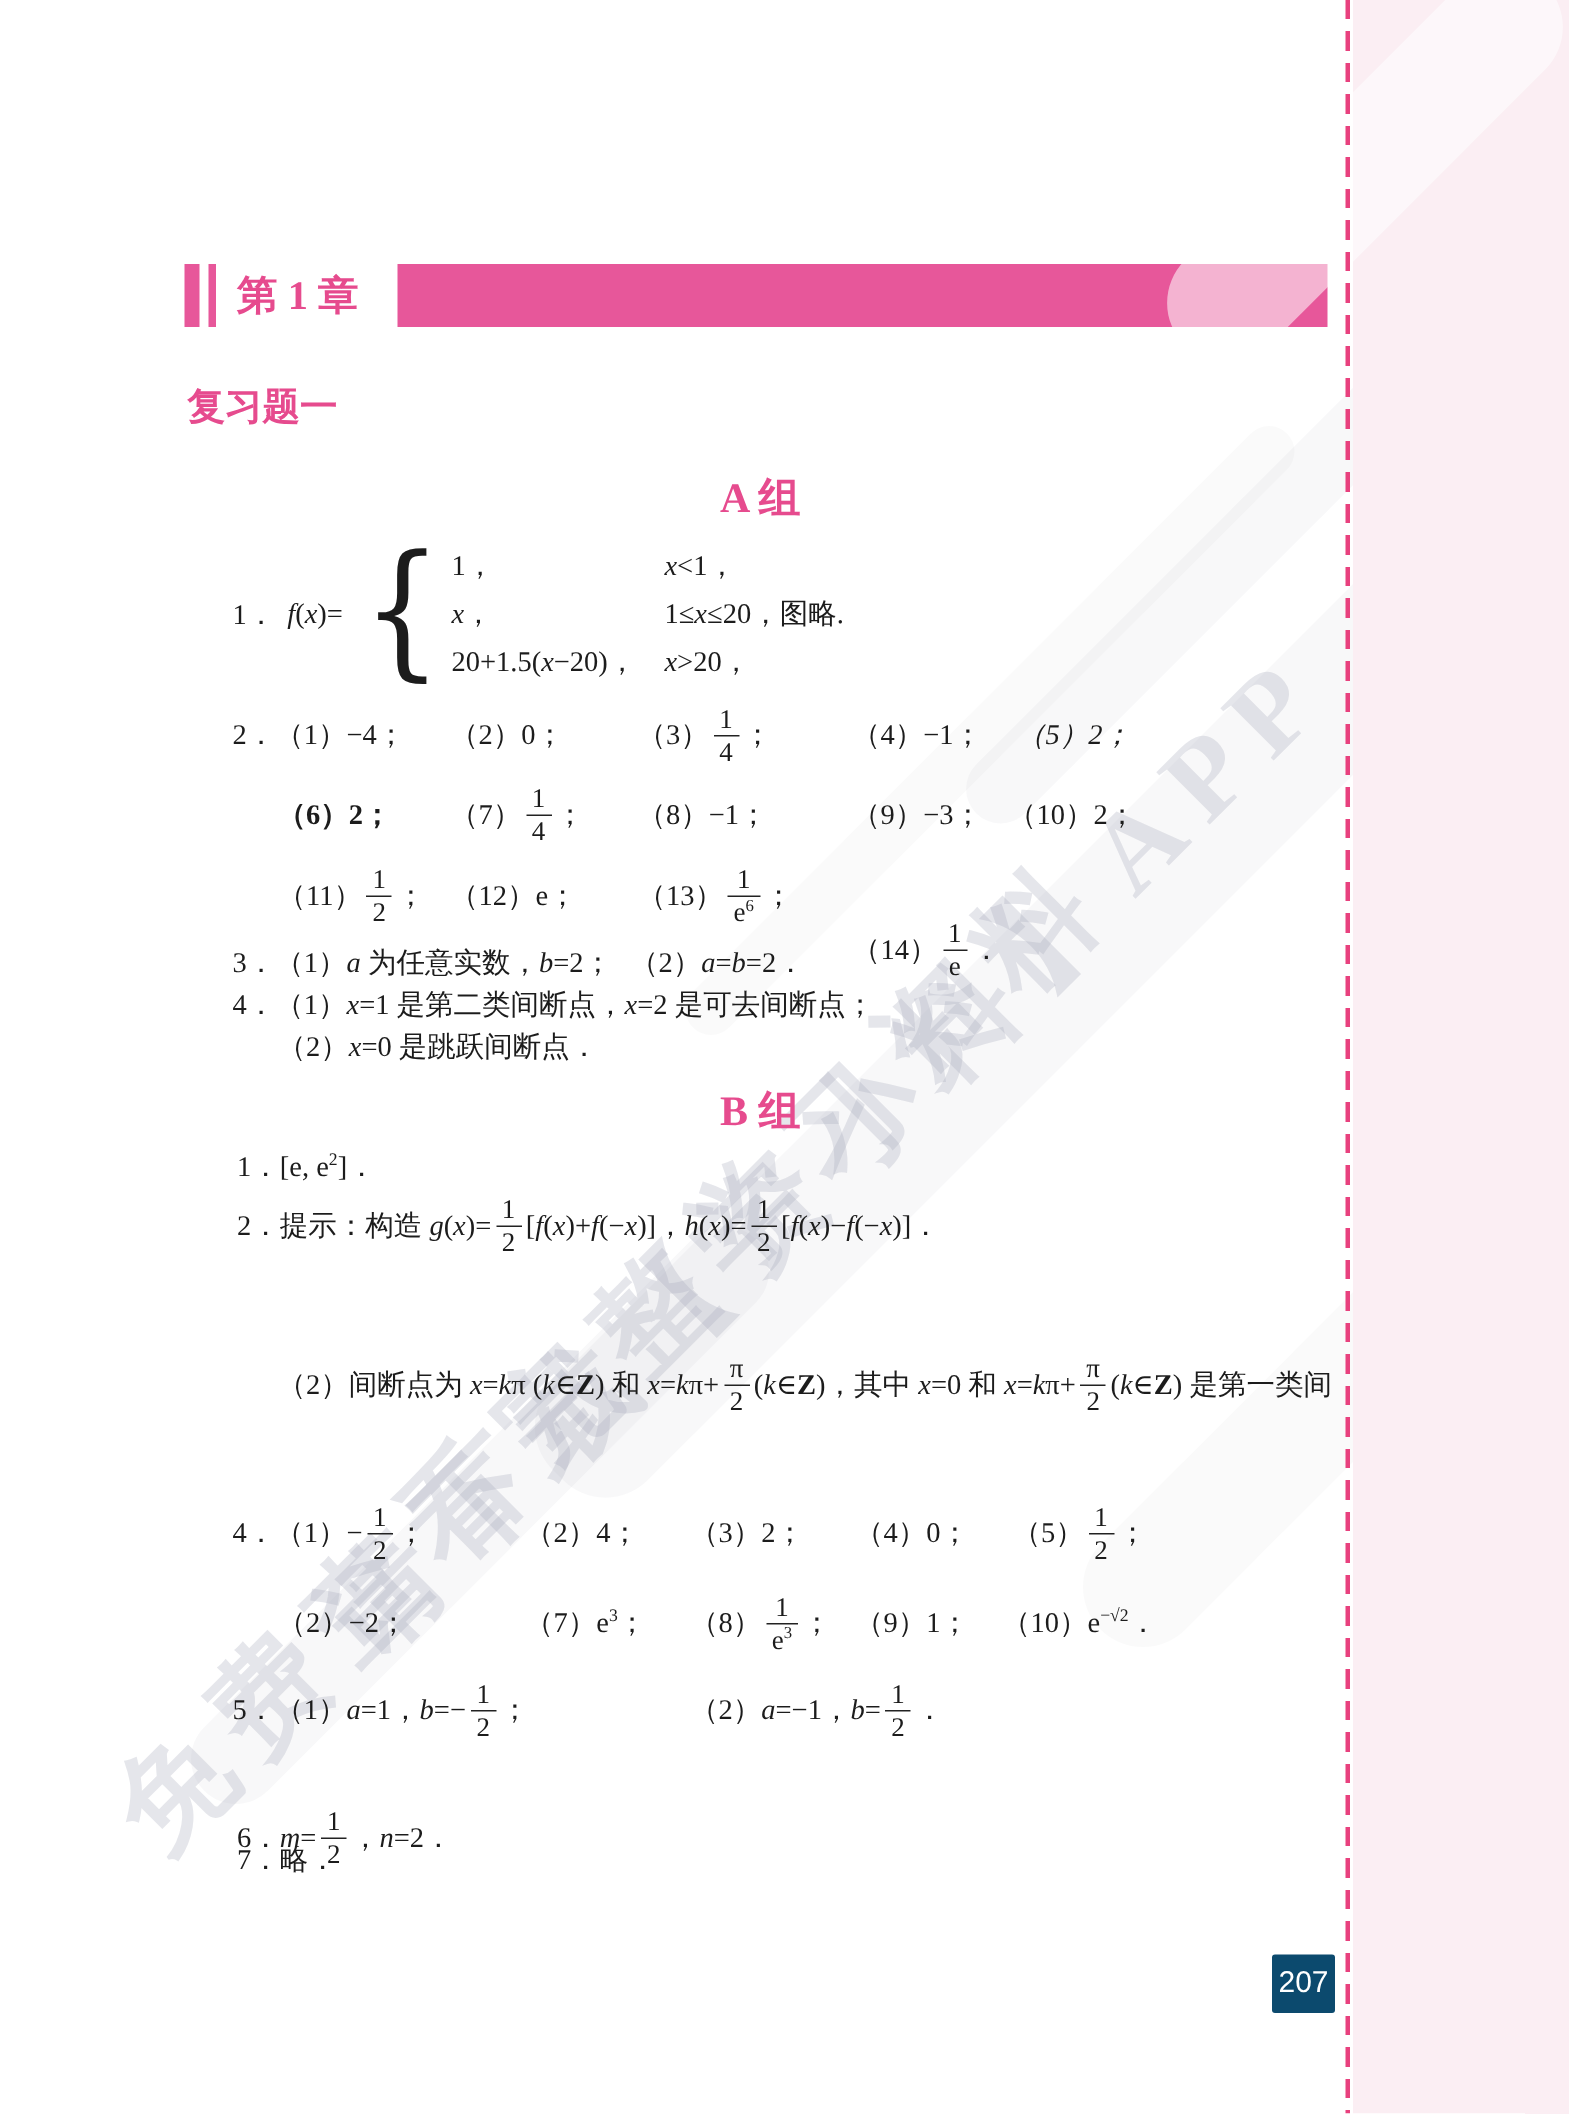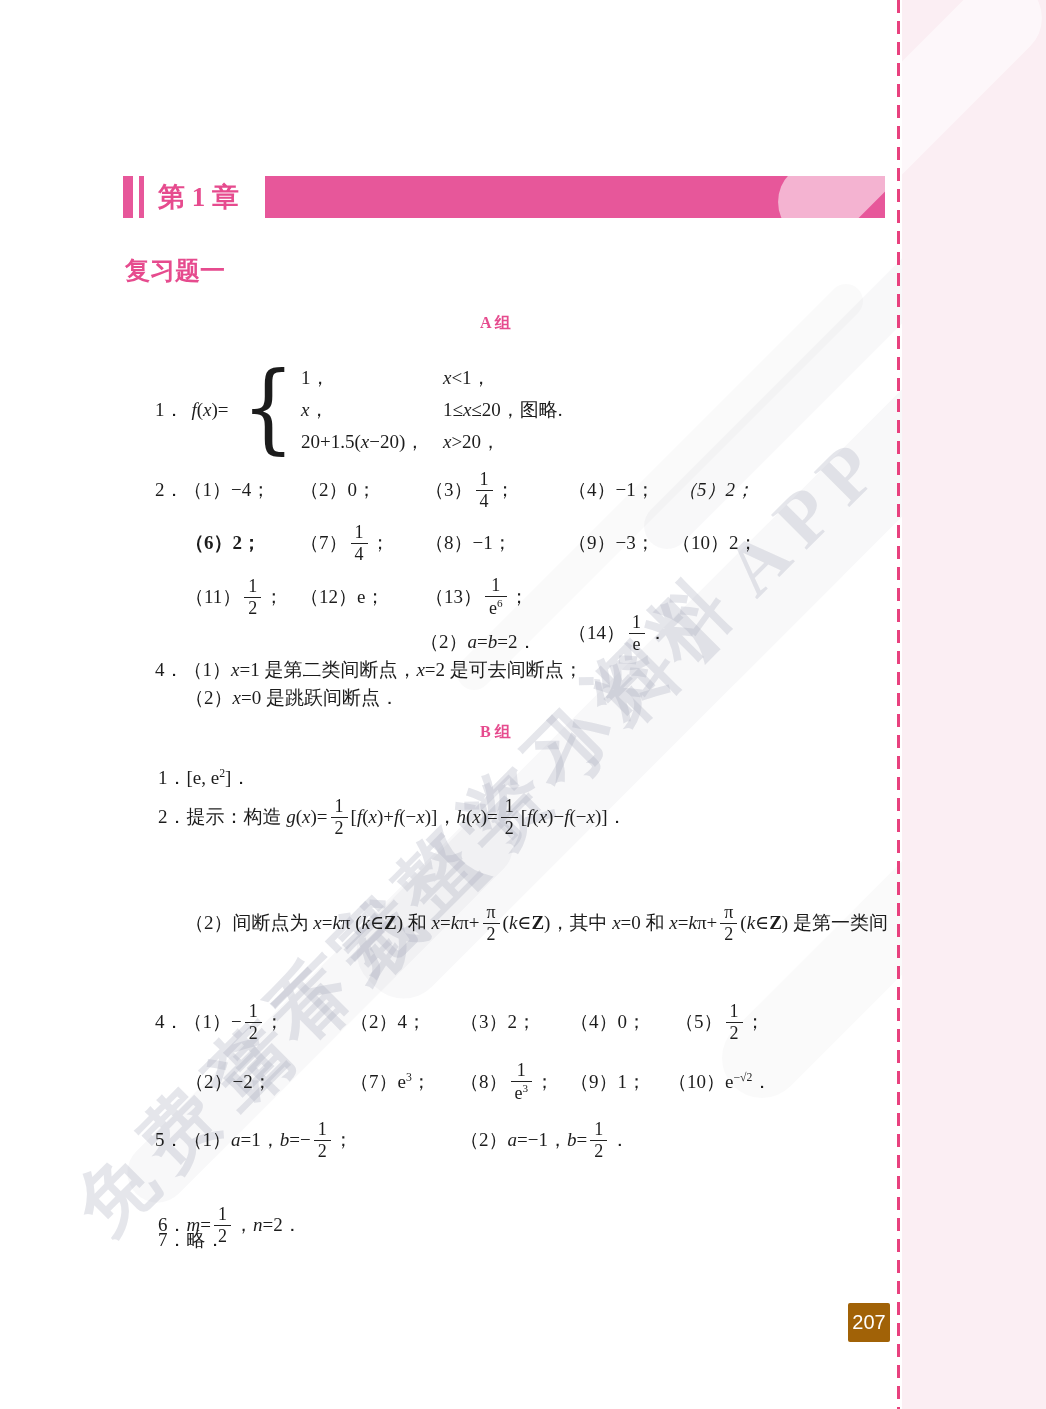--- a/index.html
+++ b/index.html
@@ -31,39 +31,39 @@
     position:absolute;z-index:4;left:897px;top:0;width:3px;height:1409px;
     background:repeating-linear-gradient(to bottom,#e8417e 0 13px,transparent 13px 21px);
   }
   
   .hdr{position:absolute;z-index:2;}
   .bar-thick{left:123px;top:176px;width:10px;height:42px;background:#e7579a;}
   .bar-thin{left:139px;top:176px;width:5px;height:42px;background:#e7579a;}
   .chapter-label{left:158px;top:176px;height:42px;line-height:42px;font-size:27px;font-weight:bold;color:#e64b8e;white-space:nowrap;}
   .banner-rect{left:265px;top:176px;width:620px;height:42px;background:#e7579a;}
   .page-title{left:125px;top:254px;font-size:25px;font-weight:bold;color:#e64b8e;white-space:nowrap;}
-  .group-head{position:absolute;z-index:2;font-size:16px;font-weight:bold;color:#e64b8e;white-space:nowrap;text-align:right;}
+  .group-head{position:absolute;z-index:2;font-size:28px;font-weight:bold;color:#e64b8e;white-space:nowrap;text-align:right;}
   
   .ln{position:absolute;z-index:2;white-space:nowrap;font-size:19px;}
   .flexln{display:flex;align-items:center;}
   .ln i{font-style:italic;}
   .ln b{font-weight:bold;}
   sup{font-size:0.62em;}
   .frac{display:inline-flex;flex-direction:column;align-items:center;vertical-align:middle;line-height:1.05;margin:0 3px;font-size:18px;}
   .frac .den{border-top:1.3px solid #222;padding:1px 4px 0 4px;}
   .frac .num{padding:0 4px 1px 4px;}
   .brace{font-size:98px;line-height:92px;font-weight:300;transform:scaleX(0.85);margin:0 2px 6px 0;font-family:"DejaVu Serif",serif;}
   .cases{display:grid;grid-template-columns:142px auto;}
   .cases span{line-height:32px;display:block;}
   .mr{margin-right:8px;}
   .condensed{font-size:17.6px;}
   
   .page-badge{
     position:absolute;z-index:4;left:848px;top:1303px;width:42px;height:39px;
-    background:#a16207;color:#fff;font-size:20px;line-height:39px;text-align:center;
+    background:#0c4a6e;color:#fff;font-size:20px;line-height:39px;text-align:center;
     font-family:"Liberation Sans","DejaVu Sans",sans-serif;border-radius:2px;
   }
 </style>
 </head>
 <body>
 
 <div class="page">
 
   <div class="streak s1"></div>
   <div class="streak s2"></div>
@@ -162,20 +162,21 @@
   </div>
   <div class="ln flexln" style="left:568px;top:570px;height:54px;margin-top:36px;">
     <span>（14）</span>
     <span class="frac">
         <span class="num">1</span>
         <span class="den">e</span>
       </span>
     <span>．</span>
   </div>
 
+  <div class="ln" style="left:155px;top:629px;"><span>3．（1）<i>a</i> 为任意实数，<i>b</i>=2；</span></div>
   <div class="ln" style="left:420px;top:629px;"><span>（2）<i>a</i>=<i>b</i>=2．</span></div>
   <div class="ln" style="left:155px;top:657px;"><span>4．（1）<i>x</i>=1 是第二类间断点，<i>x</i>=2 是可去间断点；</span></div>
   <div class="ln" style="left:185px;top:685px;"><span>（2）<i>x</i>=0 是跳跃间断点．</span></div>
 
   <div class="group-head" style="left:480px;top:722px;">B 组</div>
 
   <div class="ln" style="left:158px;top:765px;"><span>1．[e, e<sup>2</sup>]．</span></div>
 
   <div class="ln flexln" style="left:158px;top:790px;height:54px;">
     <span>2．提示：构造 <i>g</i>(<i>x</i>)=</span>

